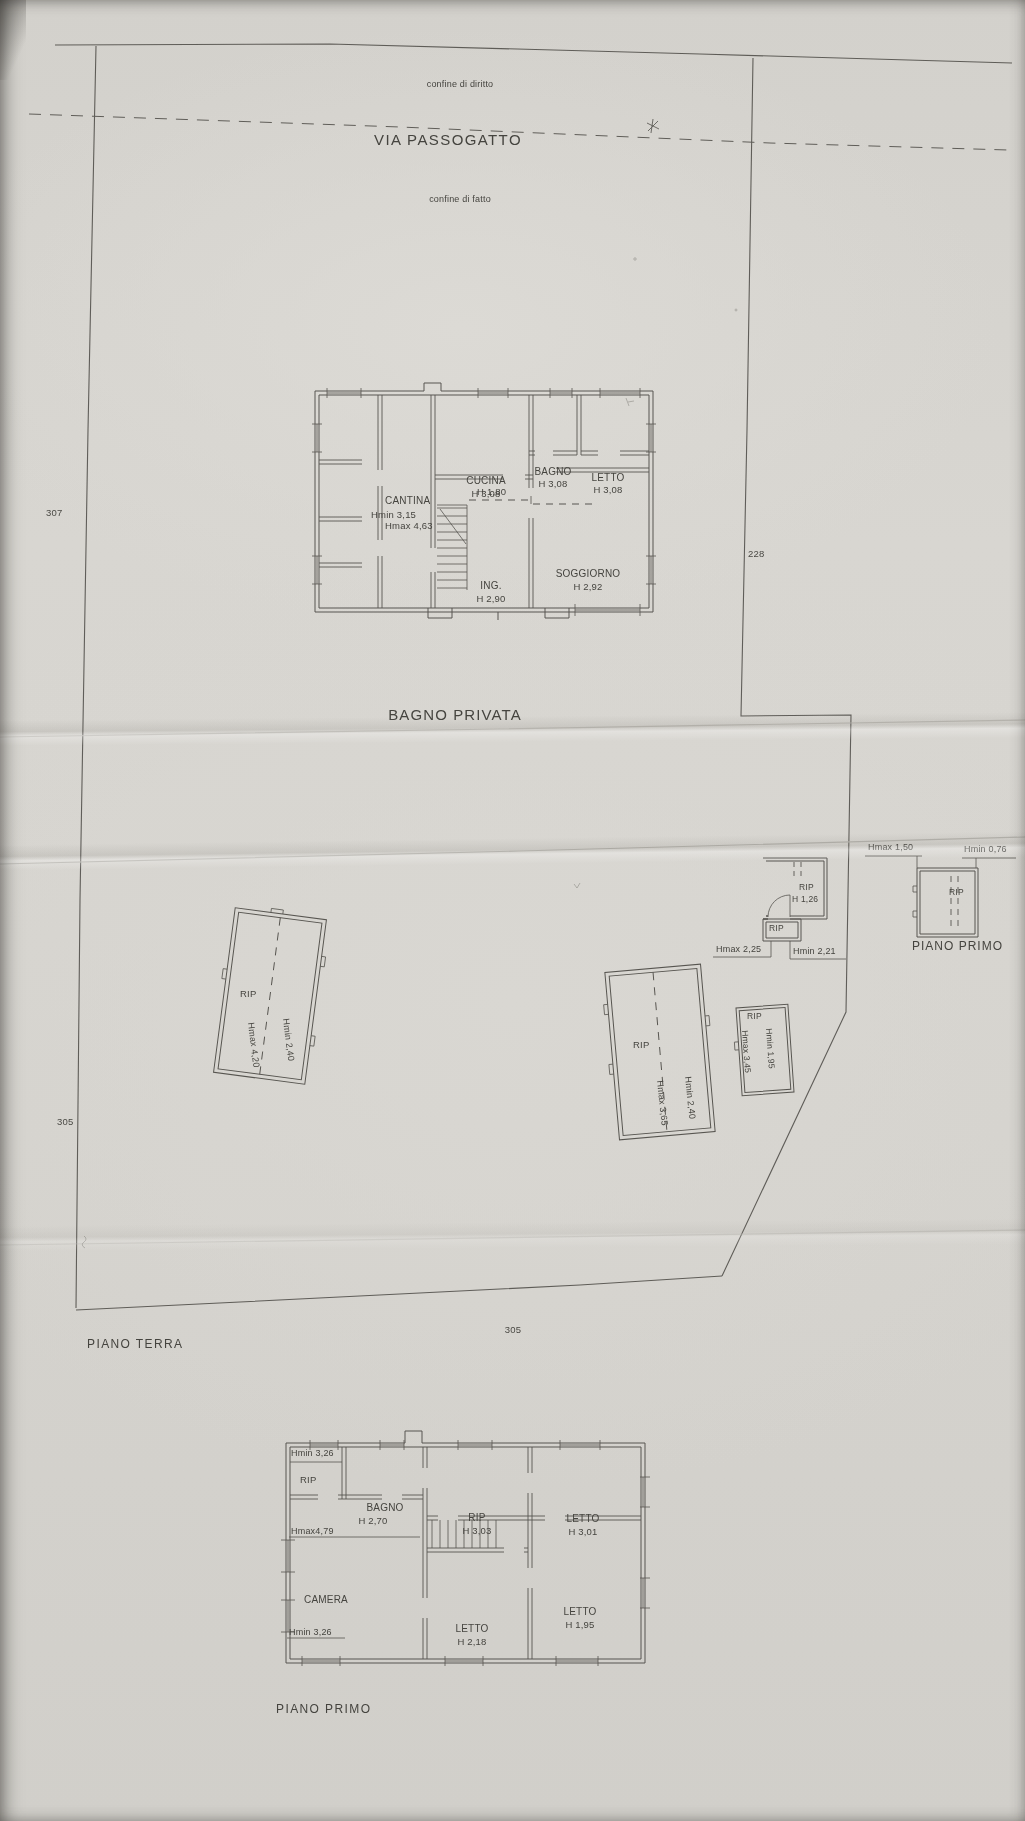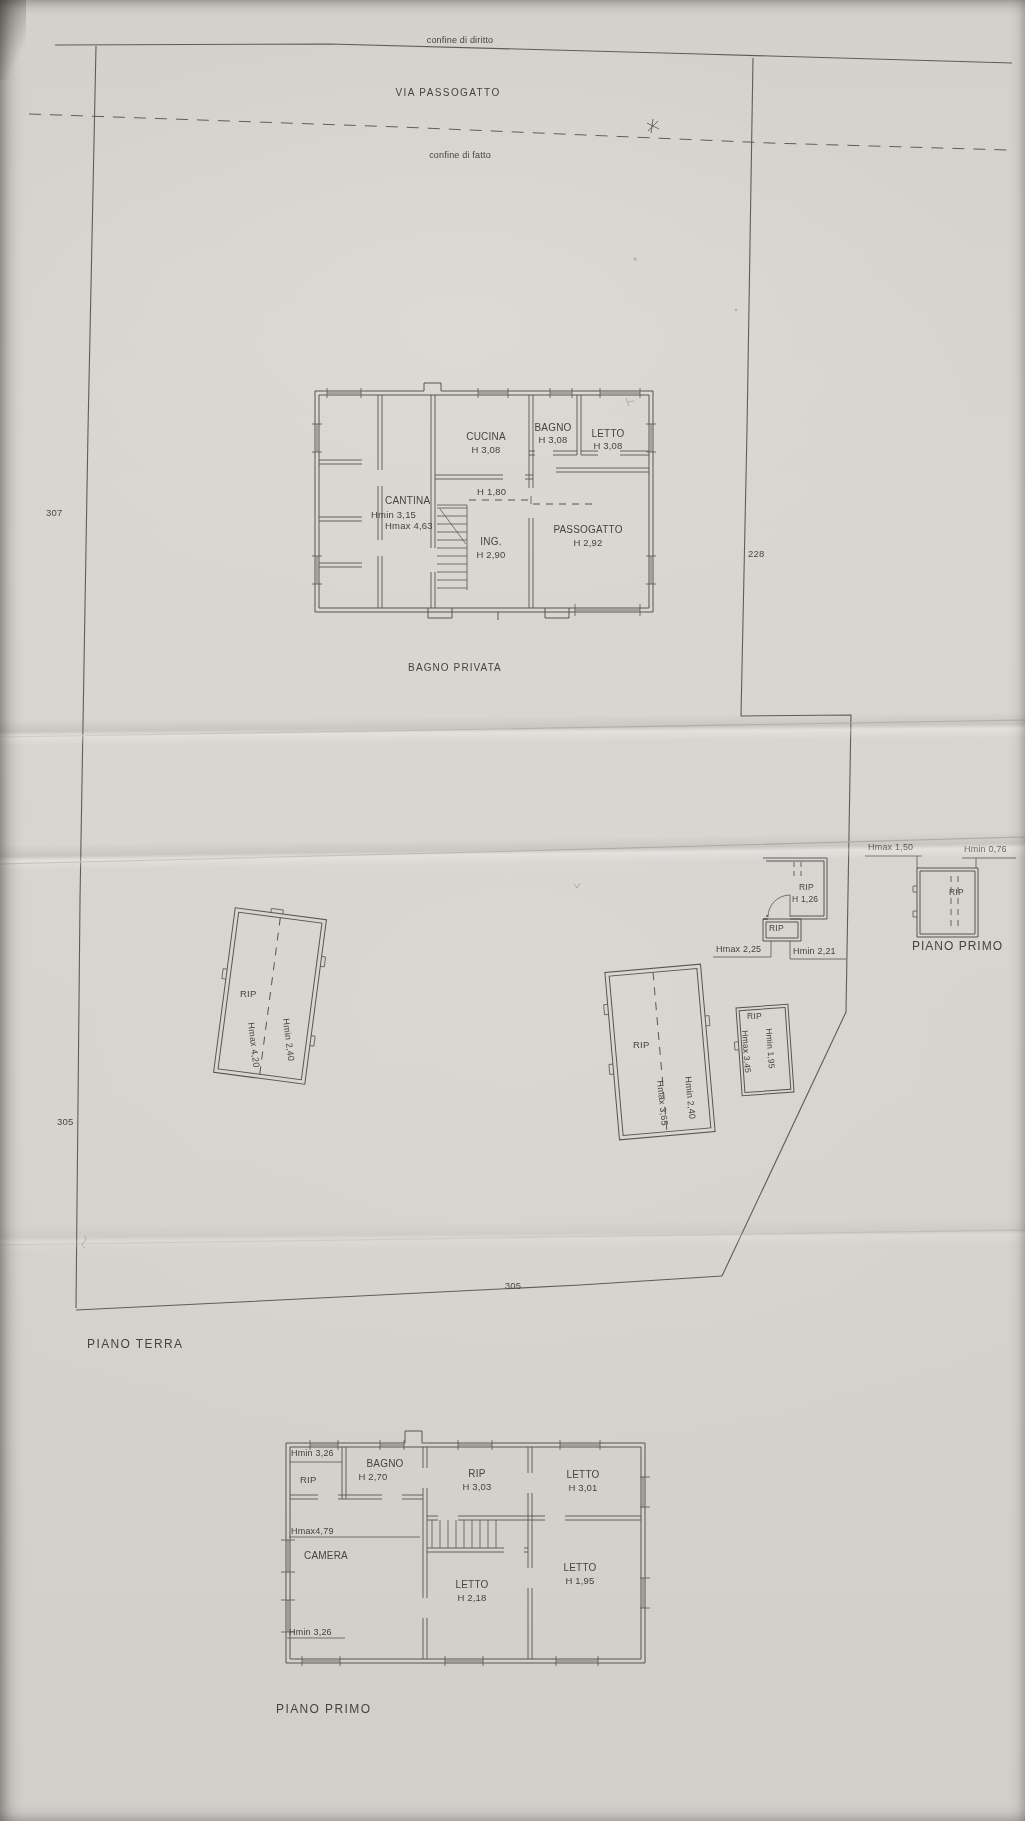--- a/index.html
+++ b/index.html
@@ -18,23 +18,23 @@
   .corner-tl{position:absolute;left:0;top:0;width:26px;height:80px;pointer-events:none;
     background:linear-gradient(115deg,rgba(45,43,39,.55),rgba(45,43,39,0) 72%);}
   .crease{position:absolute;left:0;width:102%;height:26px;pointer-events:none;
     background:linear-gradient(180deg,rgba(255,255,255,0) 0%,rgba(110,107,100,.14) 45%,rgba(255,255,255,.28) 62%,rgba(255,255,255,0) 100%);}
   .crease.c1{top:716px;transform:rotate(-0.45deg);}
   .crease.c2{top:838px;transform:rotate(-0.75deg);}
   .crease.c3{top:1222px;opacity:.55;transform:rotate(-0.4deg);}
   svg.lines{position:absolute;left:0;top:0;}
   .lbl{position:absolute;color:#45443f;white-space:nowrap;line-height:1;
     font-size:9.5px;letter-spacing:.2px;}
-  .c{transform:translateX(-50%);}
+  .c{transform:translateX(-50%);margin-top:44px;}
   .s8{font-size:8.5px}.s9{font-size:9px}.s10{font-size:10px}
-  .s11{font-size:10px}.s12{font-size:12px}
+  .s11{font-size:15px}.s12{font-size:12px}
   .ls{letter-spacing:1.4px}
   .rot{transform-origin:0 0;}
   .dim{color:#4a4944;}
 </style>
 </head>
 <body>
 
 <div class="stage">
   <div class="paper"></div>
 
@@ -186,21 +186,21 @@
   <span class="lbl c s10" style="left:553px;top:423px">BAGNO</span>
   <span class="lbl c" style="left:553px;top:435px">H 3,08</span>
   <span class="lbl c s10" style="left:608px;top:429px">LETTO</span>
   <span class="lbl c" style="left:608px;top:441px">H 3,08</span>
   <span class="lbl s10" style="left:385px;top:496px">CANTINA</span>
   <span class="lbl" style="left:371px;top:510px">Hmin 3,15</span>
   <span class="lbl" style="left:385px;top:521px">Hmax 4,63</span>
   <span class="lbl" style="left:477px;top:487px">H 1,80</span>
   <span class="lbl c s10" style="left:491px;top:537px">ING.</span>
   <span class="lbl c" style="left:491px;top:550px">H 2,90</span>
-  <span class="lbl c s10" style="left:588px;top:525px">PASSOGATTO</span>
+  <span class="lbl c s10" style="left:588px;top:525px">SOGGIORNO</span>
   <span class="lbl c" style="left:588px;top:538px">H 2,92</span>
 
   <span class="lbl" style="left:240px;top:989px">RIP</span>
   <span class="lbl s9 rot" style="left:255px;top:1022px;transform:rotate(83deg)">Hmax 4,20</span>
   <span class="lbl s9 rot" style="left:290px;top:1018px;transform:rotate(83deg)">Hmin 2,40</span>
 
   <span class="lbl" style="left:633px;top:1040px">RIP</span>
   <span class="lbl s9 rot" style="left:664px;top:1080px;transform:rotate(84deg)">Hmax 3,65</span>
   <span class="lbl s9 rot" style="left:692px;top:1076px;transform:rotate(84deg)">Hmin 2,40</span>
 

